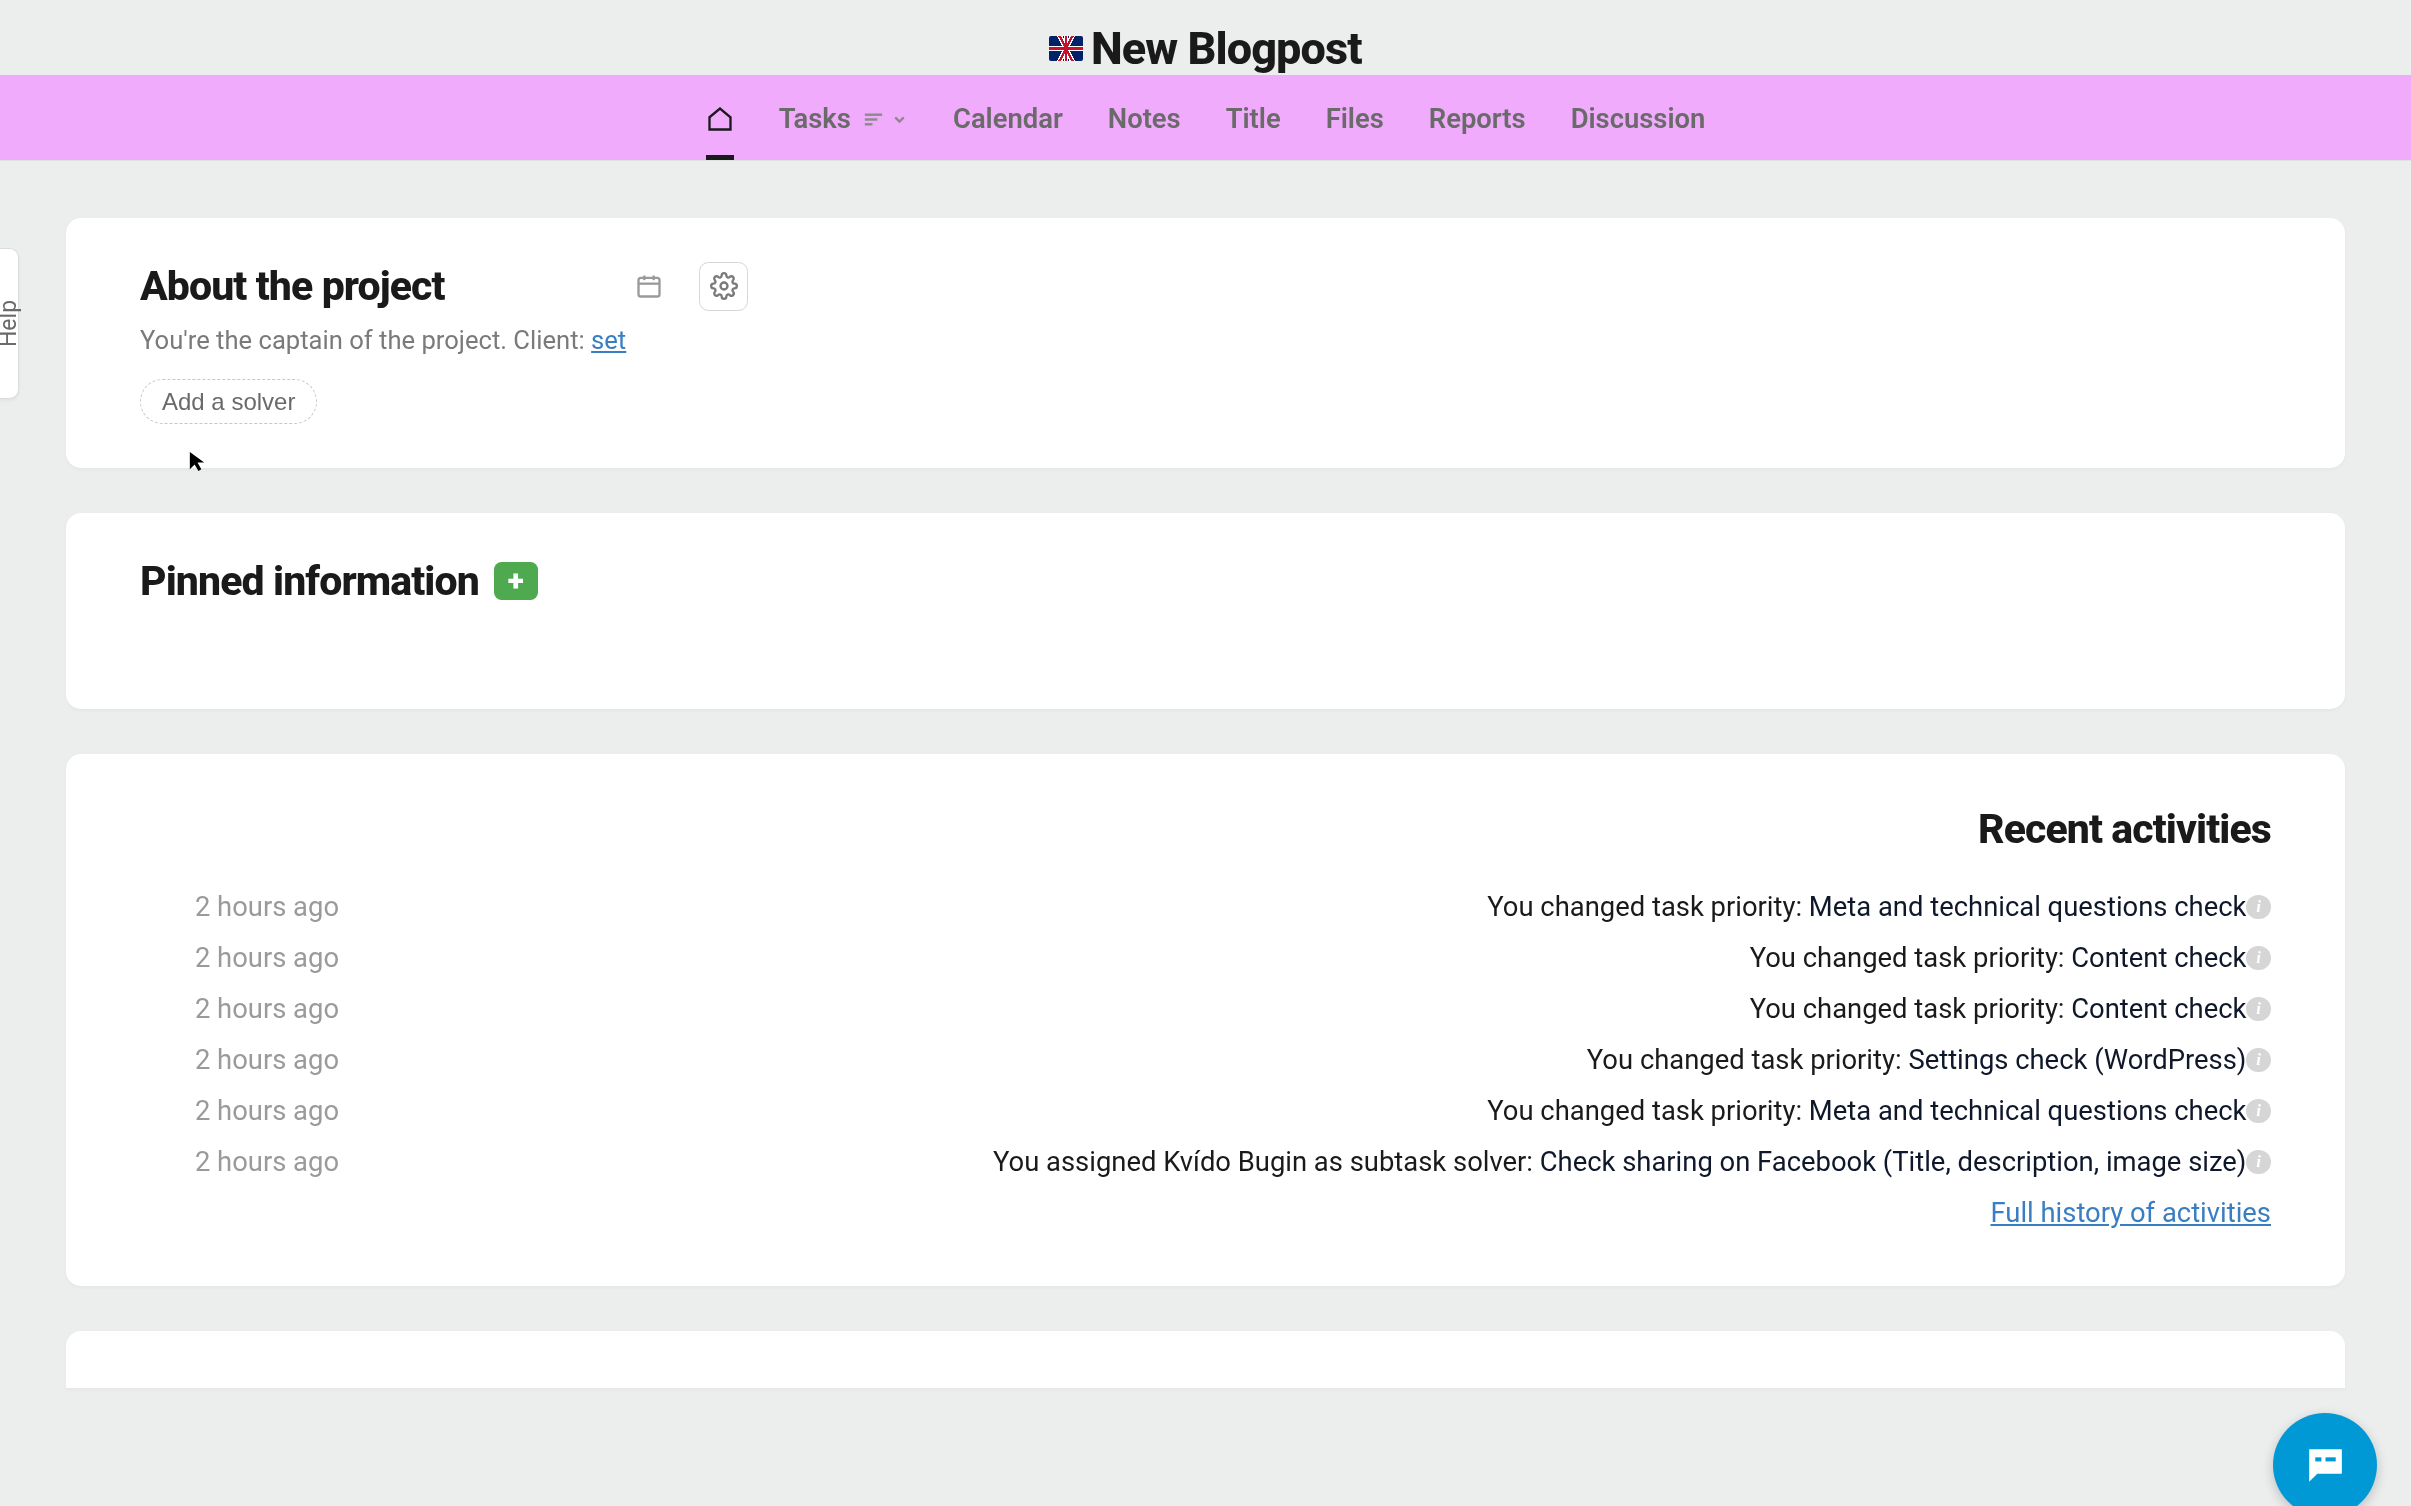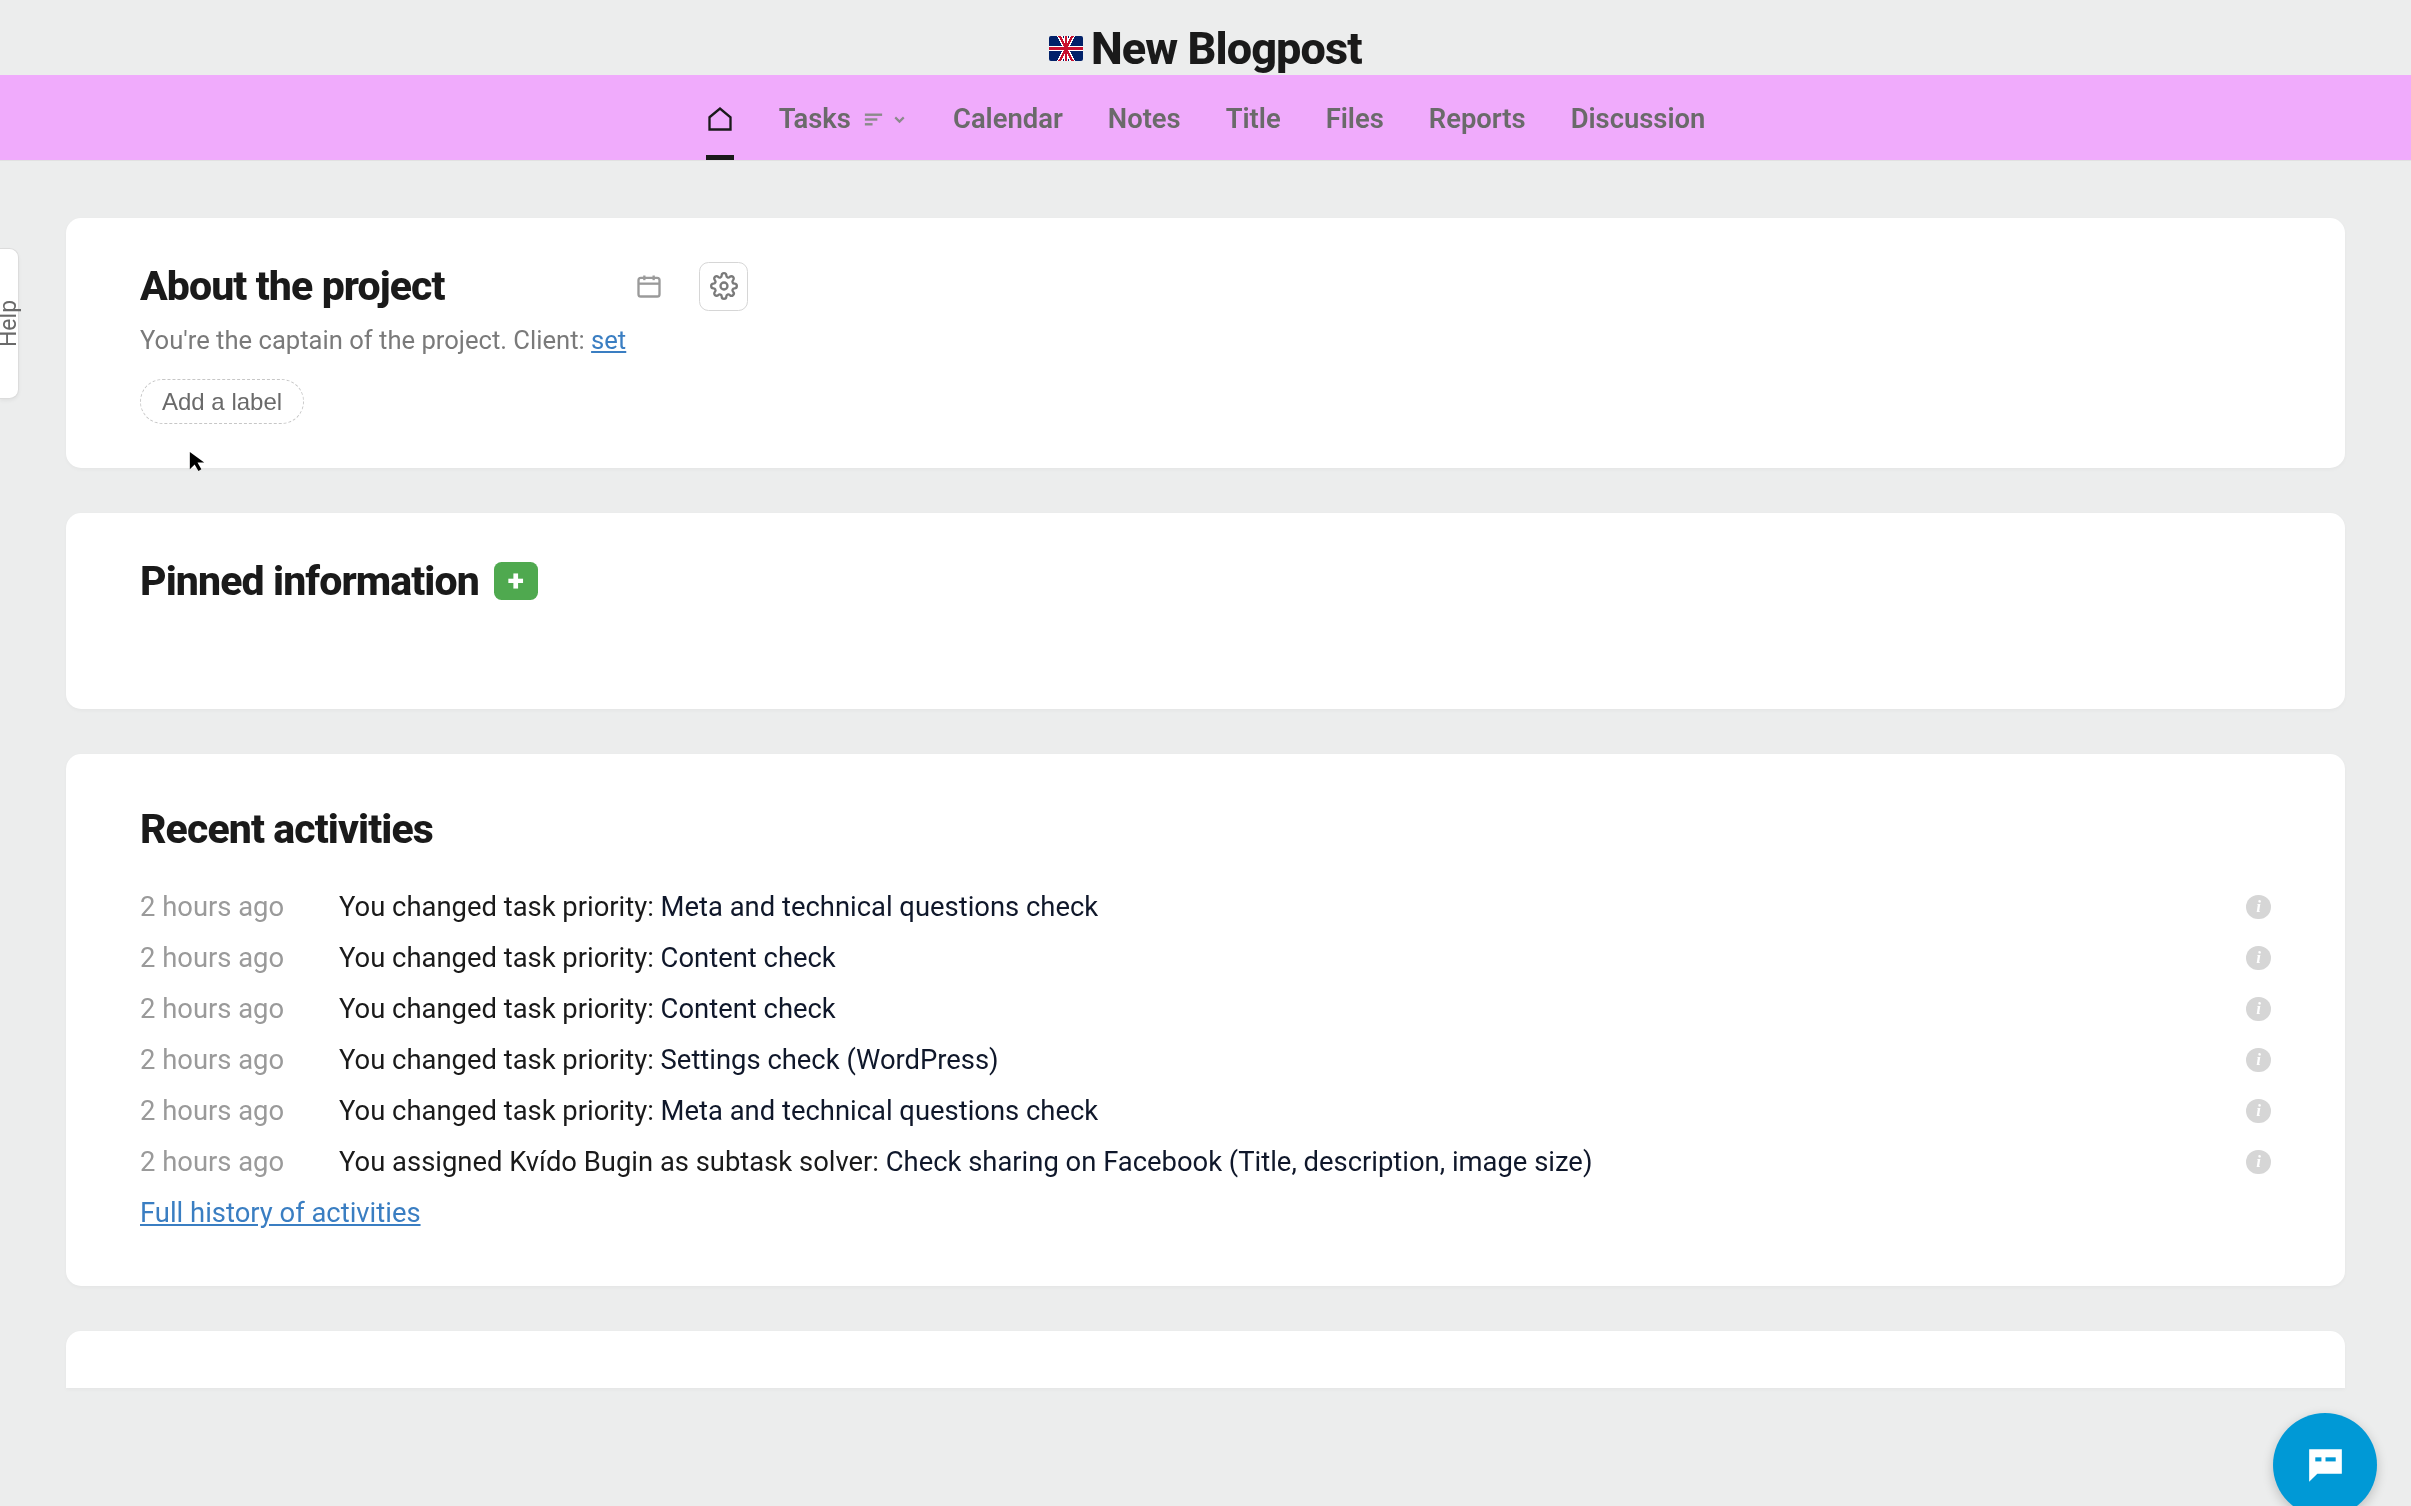--- a/index.html
+++ b/index.html
@@ -214,21 +214,21 @@
       font-weight: 900;
       display: flex;
       align-items: center;
       justify-content: center;
       cursor: pointer;
       line-height: 1;
     }
 
     .card.pinned { padding-bottom: 104px; }
 
-    .card.recent { padding: 51px 74px 57px 74px; }
+    .card.recent { padding: 51px 74px 57px 74px; text-align: right; }
 
     .activity-list {
       margin-top: 28px;
     }
 
     .activity-row {
       display: flex;
       align-items: center;
       padding: 9.5px 0;
       font-size: 27.4px;
@@ -364,21 +364,21 @@
 
 <div class="content">
 
   <div class="card">
     <div class="card-header">
       <div>
         <div class="about-title">About the project</div>
         <div class="about-sub">
           <span>You're the captain of the project. Client: </span><a>set</a>
         </div>
-        <button class="add-label-btn">Add a label</button>
+        <button class="add-label-btn">Add a solver</button>
       </div>
       <div class="about-actions">
         <div class="icon-btn">
           <svg viewBox="0 0 24 24" fill="none" stroke="#9a9a9a" stroke-width="2">
             <rect x="3" y="5" width="18" height="16" rx="2"></rect>
               <line x1="3" y1="10" x2="21" y2="10"></line>
               <line x1="8" y1="3" x2="8" y2="7"></line>
               <line x1="16" y1="3" x2="16" y2="7"></line>
           </svg>
         </div>

